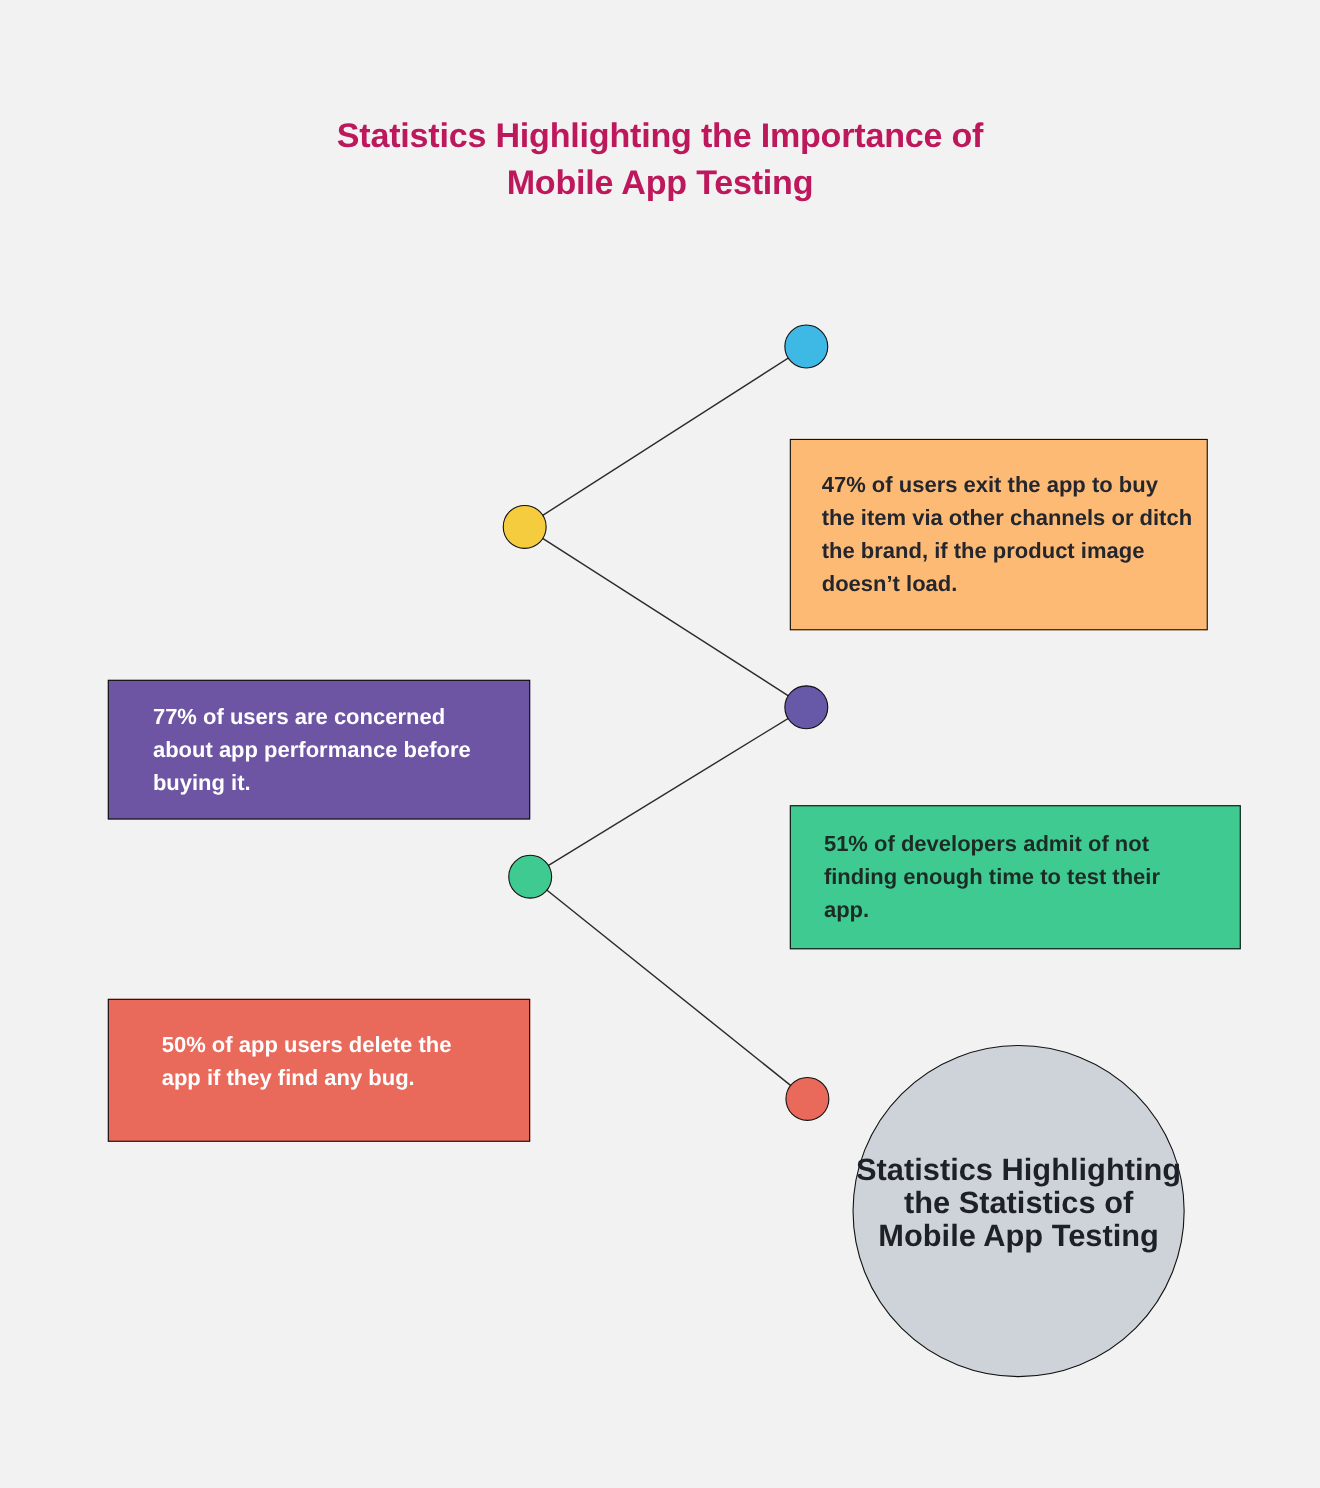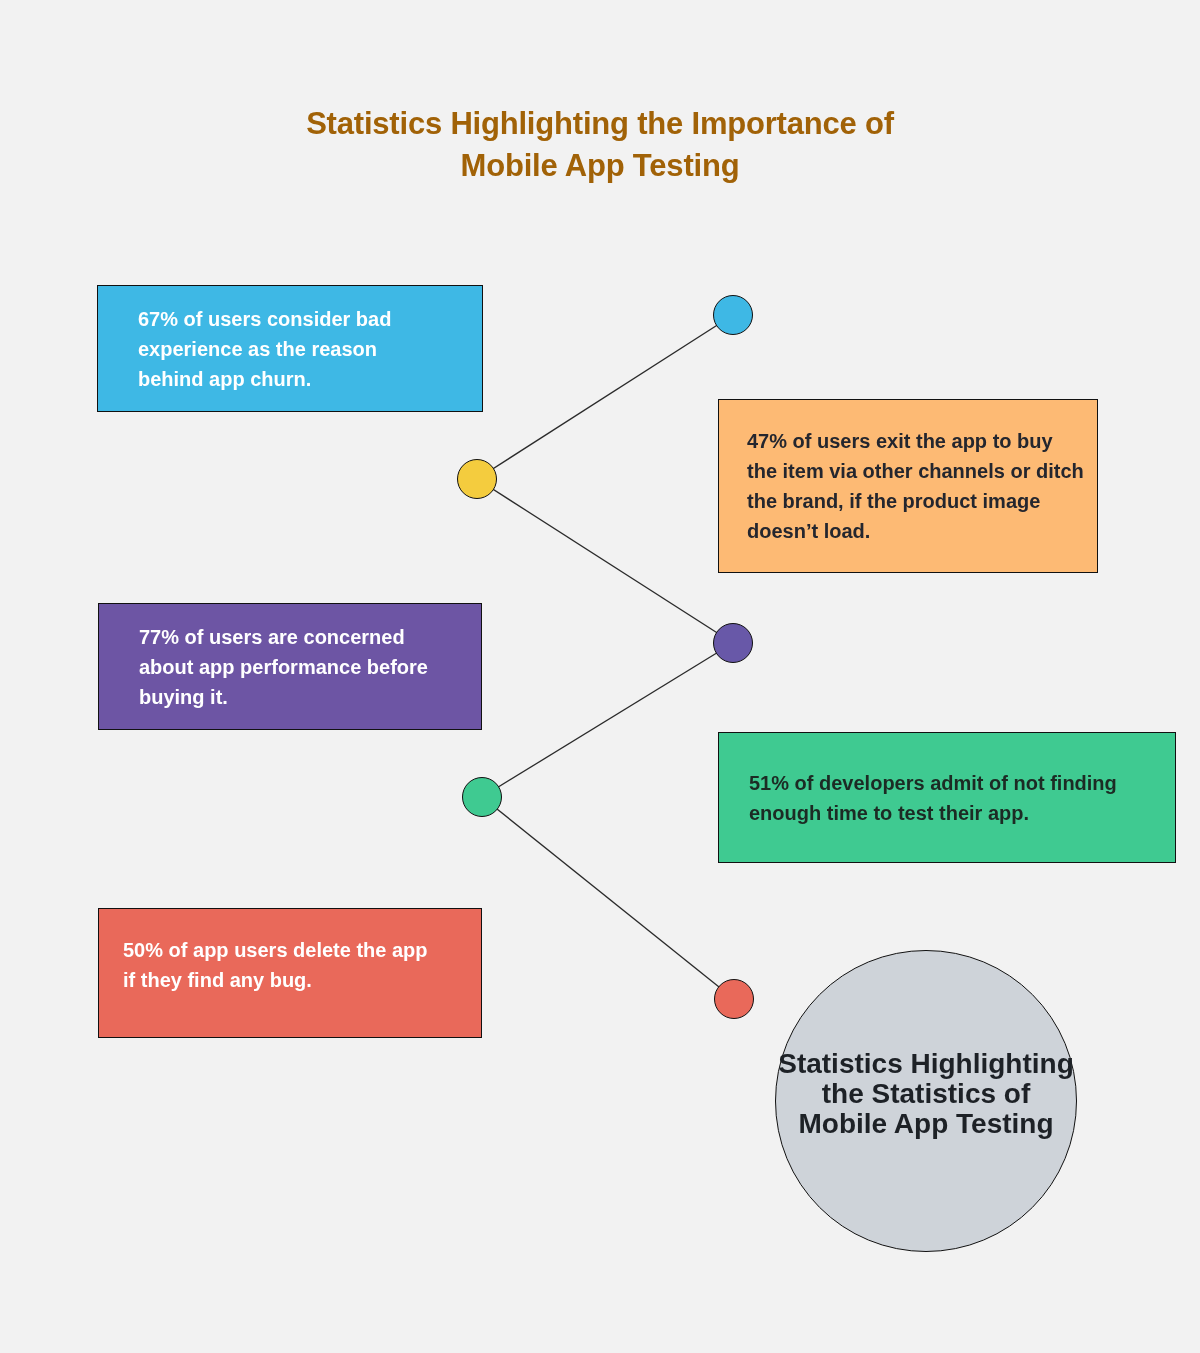--- a/index.html
+++ b/index.html
@@ -40,23 +40,23 @@
     border: 1.5px solid #111;
     display: flex;
     flex-direction: column;
     justify-content: center;
     font-size: 20px;
     font-weight: 700;
     line-height: 30px;
   }
   .box-1 { left: 97px;  top: 285px; width: 386px; height: 127px; padding: 0 42px 0 40px; }
   .box-2 { left: 718px; top: 399px; width: 380px; height: 174px; padding: 0 12px 0 28px; }
-  .box-3 { left: 98px;  top: 603px; width: 384px; height: 127px; padding: 0 36px 0 40px; }
-  .box-4 { left: 718px; top: 732px; width: 458px; height: 131px; padding: 0 52px 0 30px; }
-  .box-5 { left: 98px;  top: 908px; width: 384px; height: 130px; padding: 0 40px 16px 24px; }
+  .box-3 { left: 98px;  top: 618px; width: 384px; height: 127px; padding: 0 36px 0 40px; }
+  .box-4 { left: 718px; top: 732px; width: 410px; height: 131px; padding: 0 52px 0 30px; }
+  .box-5 { left: 98px;  top: 908px; width: 384px; height: 130px; padding: 0 40px 16px 48px; }
 
   .node {
     position: absolute;
     z-index: 3;
     width: 40px;
     height: 40px;
     border-radius: 50%;
     border: 1.5px solid #111;
   }
   .node-1 { left: 713px; top: 295px; }
@@ -84,35 +84,32 @@
     font-weight: 700;
     line-height: 30px;
   }
   .summary-circle .cline { display: block; }
 </style>
 </head>
 <body>
 
 <div class="canvas" style="background-color: rgb(242, 242, 242);">
 
-  <h1 class="title" style="color: #a16207; text-align: center;">
+  <h1 class="title" style="color: #be185d; text-align: center;">
     <span class="tline">Statistics Highlighting the Importance of</span>
     <span class="tline">Mobile App Testing</span>
   </h1>
 
   <svg class="connectors" width="1200" height="1353" viewBox="0 0 1200 1353">
     <line x1="477" y1="479" x2="733" y2="315" stroke-width="1.3" style="stroke: rgb(43, 43, 43);"></line>
     <line x1="477" y1="479" x2="733" y2="643" stroke-width="1.3" style="stroke: rgb(43, 43, 43);"></line>
     <line x1="733" y1="643" x2="482" y2="797" stroke-width="1.3" style="stroke: rgb(43, 43, 43);"></line>
     <line x1="482" y1="797" x2="734" y2="999" stroke-width="1.3" style="stroke: rgb(43, 43, 43);"></line>
   </svg>
 
-  <div class="stat-box box-1" style="background-color: rgb(62, 184, 229); color: rgb(255, 255, 255);">
-    <span>67% of users consider bad experience as the reason behind app churn.</span>
-  </div>
 
   <div class="stat-box box-2" style="background-color: #fdba74; color: rgb(36, 38, 46);">
     <span>47% of users exit the app to buy the item via other channels or ditch the brand, if the product image doesn’t load.</span>
   </div>
 
   <div class="stat-box box-3" style="background-color: rgb(109, 85, 164); color: rgb(255, 255, 255);">
     <span>77% of users are concerned about app performance before buying it.</span>
   </div>
 
   <div class="stat-box box-4" style="background-color: rgb(63, 202, 145); color: rgb(28, 43, 36);">

